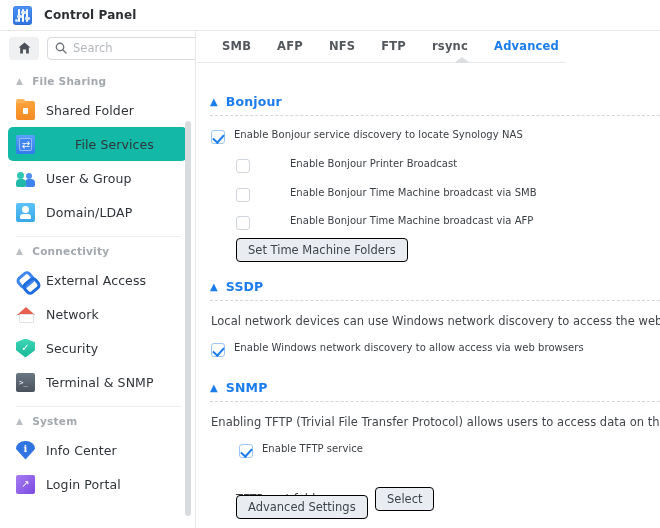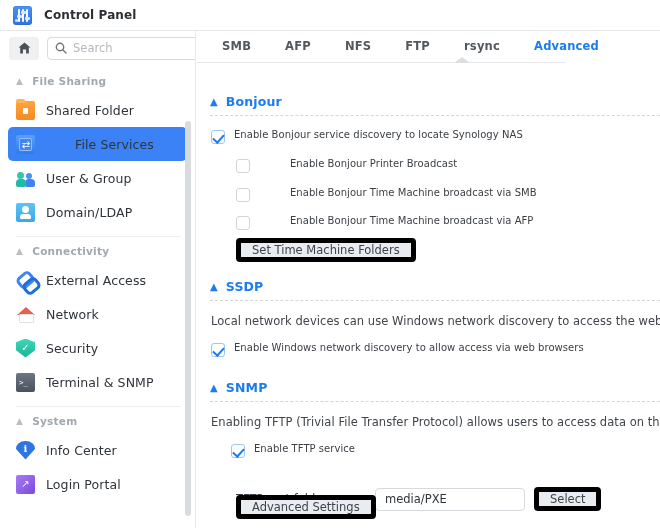--- a/index.html
+++ b/index.html
@@ -71,21 +71,21 @@
     padding:8px 0 6px 16px; font-size:10.5px; font-weight:bold;
     color:#a2a8ae; letter-spacing:.25px;
   }
   .sec-head .chev { color:#b9bec3; font-size:9px; line-height:1; display:block; }
 
   .side-item {
     display:flex; align-items:center; gap:11px;
     height:34px; margin:0 8px; padding-left:8px; border-radius:5px;
     cursor:default;
   }
-  .side-item.active { background:#3b82f6;gap:40px; }
+  .side-item.active { background:#14b8a6;gap:40px; }
   .side-item .label { font-size:12.5px; color:#2f343a; letter-spacing:.1px; }
   .side-icon { width:19px; height:19px; flex:0 0 auto; position:relative; }
   .side-divider { height:1px; background:#ebedef; margin:7px 14px 0 16px; }
 
   
   .ic-folder { border-radius:2px; background:linear-gradient(180deg,#ffa43d 0%,#f58a21 100%); }
   .ic-folder:before { content:""; position:absolute; left:0; top:-2px; width:9px; height:4px;
     background:#ffb357; border-radius:2px 2px 0 0; }
   .ic-folder:after { content:""; position:absolute; left:7px; top:7px; width:5px; height:6px;
     background:#fff; border-radius:1px; }
@@ -145,21 +145,21 @@
     background:#d8dcdf; border-radius:3px;
   }
 
   
   .main {
     position:absolute; left:197px; top:31px; width:463px; height:497px;
     background:#ffffff; overflow:hidden;
   }
   .tabbar {
     position:absolute; left:0; top:0; width:369px; height:32px;
-    background:#ffffff; display:flex; align-items:center; gap:8px;
+    background:#ffffff; display:flex; align-items:center; gap:0;
     padding-left:12px; z-index:5;
     border-bottom:1px solid #e6e8ea;
   }
   .tab {
     font-size:11.5px; font-weight:bold; color:#53585e; letter-spacing:.2px;
     padding:0 13px; line-height:31px; cursor:default; white-space:nowrap;
   }
   .tab.active { color:#1a7ced; }
   .tab-caret {
     position:absolute; left:257px; top:26px; width:0; height:0;
@@ -199,21 +199,21 @@
   .cb.checked { border-color:#9cc6f5; background:#fff; }
   .cb.checked:after {
     content:""; position:absolute; left:3px; top:1px; width:5px; height:9px;
     border:solid #1a7ced; border-width:0 2px 2px 0; transform:rotate(42deg);
   }
   .cb-label { font-size:10px; color:#3a3f45; white-space:nowrap; letter-spacing:.05px; }
 
   .btn {
     display:inline-flex; align-items:center; justify-content:center;
     height:24px; padding:0 11px; border-radius:4px;
-    background:#e9edf1; border:5px solid #000000;
+    background:#e9edf1; border:1px solid #000000;
     font-size:11.5px; color:#3f444a; white-space:nowrap; cursor:default;
   }
   .field-row { display:flex; align-items:center; gap:9px; padding-left:39px; }
   .field-label { font-size:11.5px; color:#3a3f45; white-space:nowrap; width:130px; }
   .text-input {
     width:150px; height:23px; border:1px solid #d6dadf; border-radius:4px;
     background:#fff; font-size:11.5px; color:#30343a; padding:0 9px; outline:none;
     font-family:"DejaVu Sans","Liberation Sans",sans-serif;
   }
 </style>
@@ -386,28 +386,27 @@
       <div style="position:absolute; left:0; top:317px; width:463px;">
         <div class="grp-head">
           <span class="chev">▲</span>
           <span>SNMP</span>
         </div>
         <div class="grp-rule"></div>
       </div>
 
       <div class="row-text" style="position:absolute; left:0; top:352px;">Enabling TFTP (Trivial File Transfer Protocol) allows users to access data on the system</div>
 
-      <div class="cbrow" style="position:absolute; left:0; top:380px;padding-left:34px;">
+      <div class="cbrow" style="position:absolute; left:8px; top:380px;padding-left:34px;">
         <span class="cb checked"></span>
         <span class="cb-label">Enable TFTP service</span>
       </div>
 
       <div class="field-row" style="position:absolute; left:0; top:404px;margin-top:20px;">
         <span class="field-label">TFTP root folder:</span>
-        <input class="text-input" type="text" value="media/PXE" style="">
         <span class="btn">Select</span>
       </div>
 
       <div style="position:absolute; left:39px; top:432px;">
         <div class="btn">Advanced Settings</div>
       </div>
 
     </div>
   </div>
 </div>

